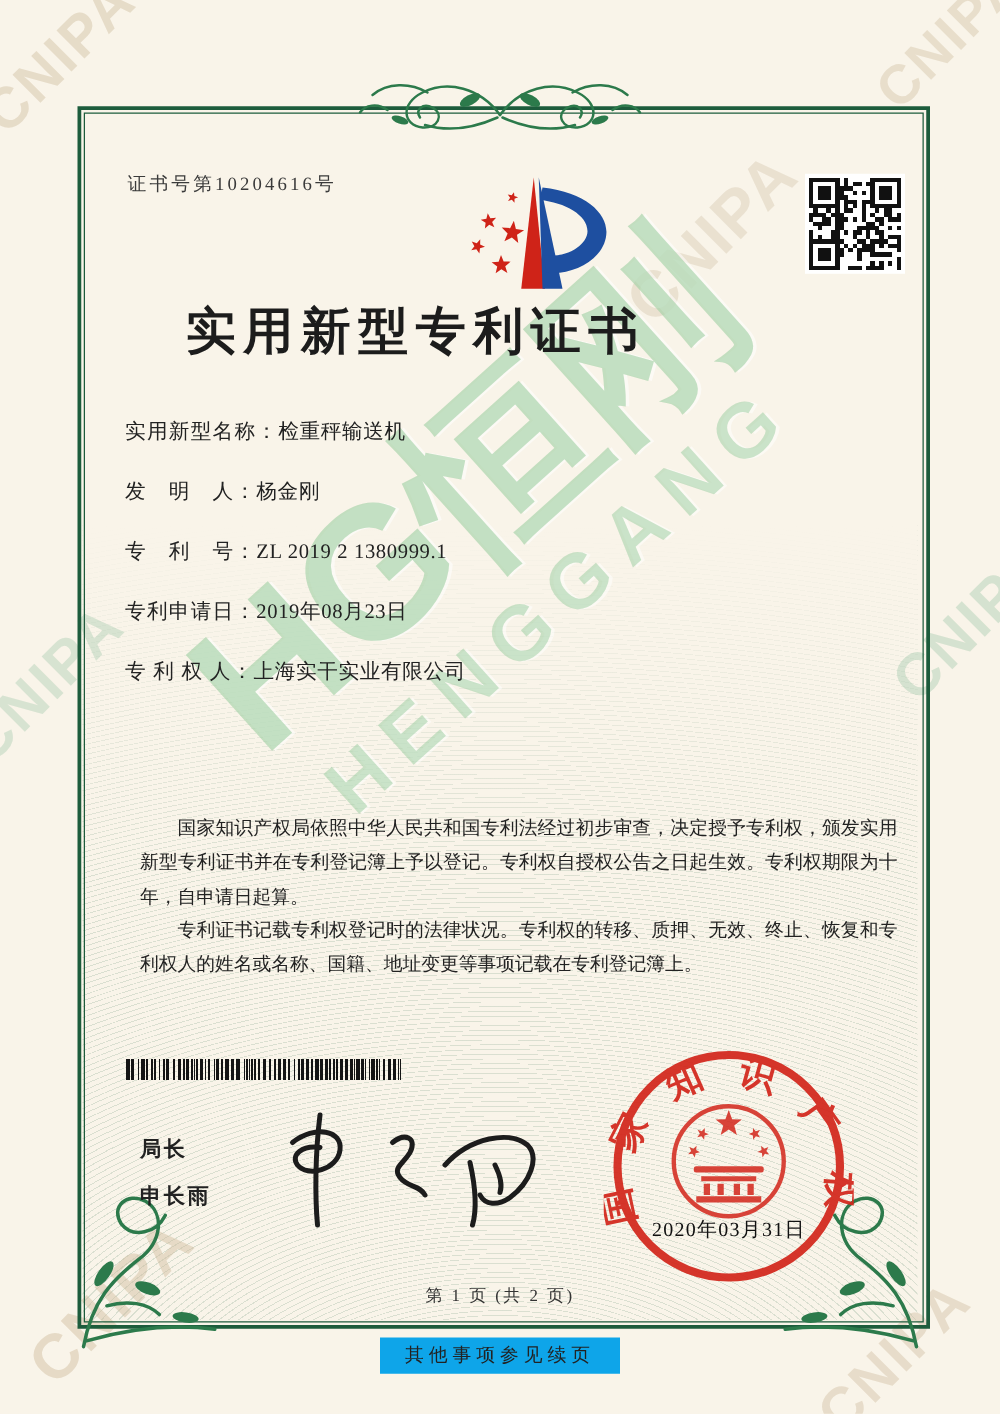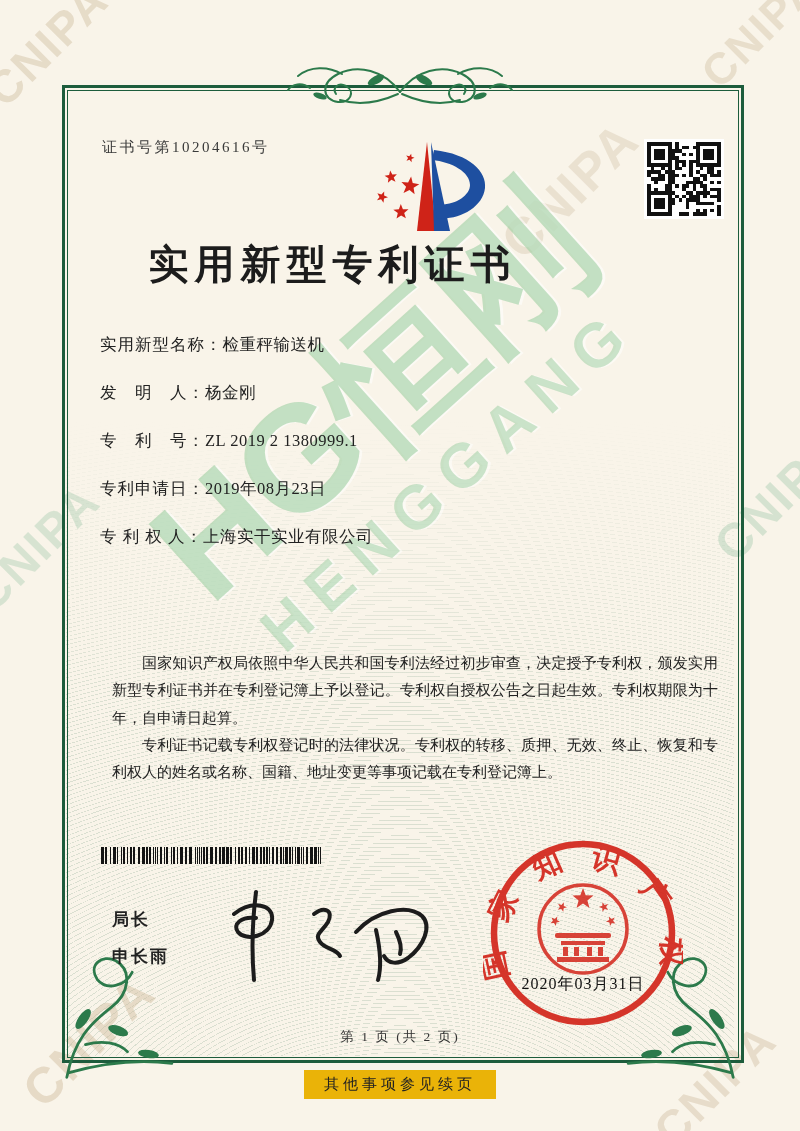--- a/index.html
+++ b/index.html
@@ -58,21 +58,21 @@
   .issuer div{margin-bottom:14px;}
   .signature{left:218px;top:880px;width:215px;height:108px;}
 
   .seal{left:483px;top:833px;width:200px;height:200px;opacity:0.93;}
   .seal-date{left:493px;top:974px;width:180px;text-align:center;font-size:16px;
     letter-spacing:1px;color:#111;}
 
   .page-info{left:0;top:1028px;width:800px;text-align:center;font-size:13.5px;
     letter-spacing:2px;color:#333;}
   .footer-note{left:0;top:1070px;width:800px;text-align:center;}
-  .footer-note span{display:inline-block;background:#eab308;padding:5px 20px;
+  .footer-note span{display:inline-block;background:#0ea5e9;padding:5px 20px;
     font-size:15px;letter-spacing:4px;color:#222;}
 
   .ornament-top{left:280px;top:58px;width:240px;height:58px;z-index:4;}
   .corner-fl{width:145px;height:140px;z-index:4;}
   .corner-bl{left:48px;top:942px;}
   .corner-br{left:607px;top:942px;transform:scaleX(-1);}
 </style>
 </head>
 <body>
 

